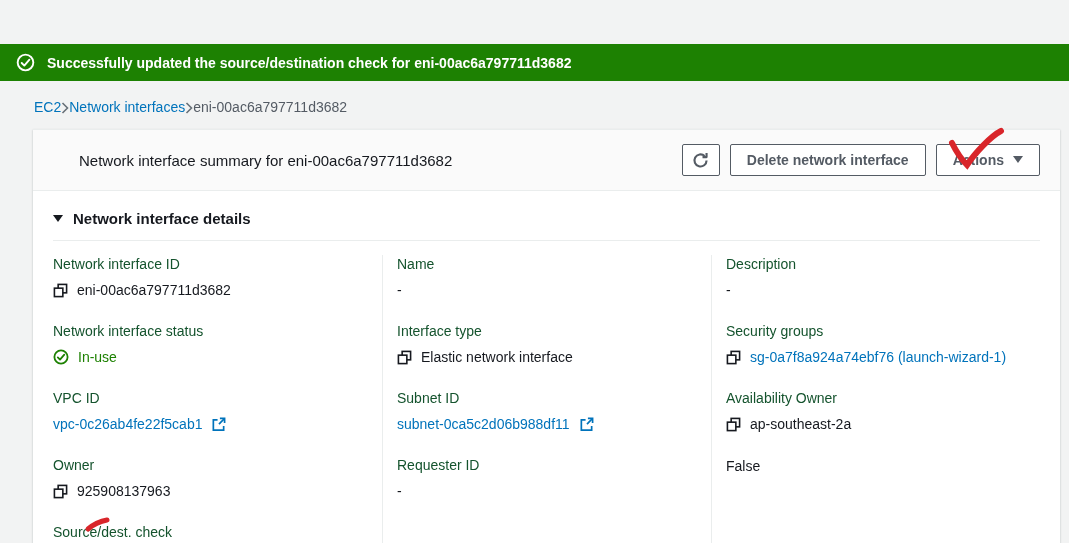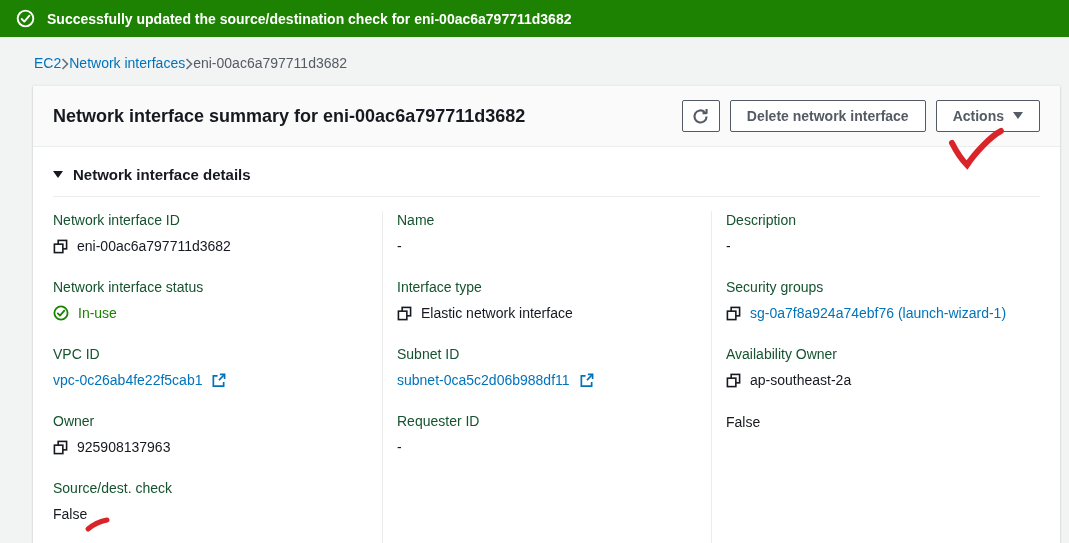--- a/index.html
+++ b/index.html
@@ -14,20 +14,21 @@
   }
   
   .banner {
     height:37px;
     background:#1d8102;
     display:flex;
     align-items:center;
     gap:12px;
     padding:0 16px;
     color:#ffffff;
+    margin-top:44px;
   }
   .banner-msg { font-weight:700; font-size:14px; }
   
   .breadcrumb {
     display:flex;
     align-items:center;
     padding:18px 0 14px 34px;
     font-size:14px;
   }
   .crumb-link { color:#0073bb; cursor:pointer; text-decoration:none; }
@@ -42,21 +43,21 @@
     min-height:444px;
   }
   .panel-header {
     display:flex;
     justify-content:space-between;
     align-items:center;
     background:#fafafa;
     border-bottom:1px solid #eaeded;
     padding:14px 20px;
   }
-  .panel-title { font-size:18px; font-weight:700; color:#16191f; }
+  .panel-title { font-size:15px; font-weight:400; color:#16191f;margin-left:26px; }
   .button-group { display:flex; gap:10px; }
   .btn {
     height:32px;
     background:#ffffff;
     border:1px solid #545b64;
     border-radius:2px;
     color:#545b64;
     font-weight:700;
     font-size:14px;
     font-family:inherit;

